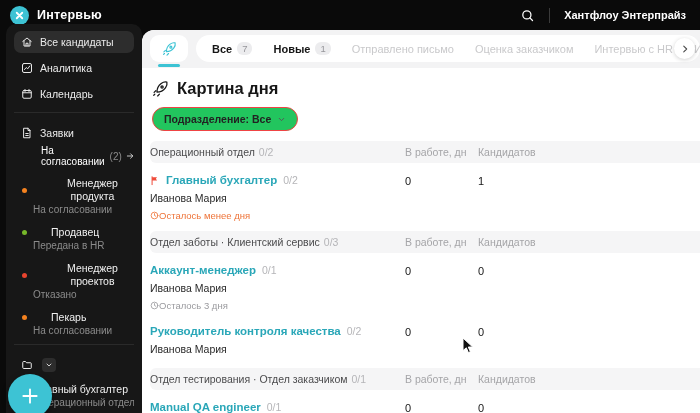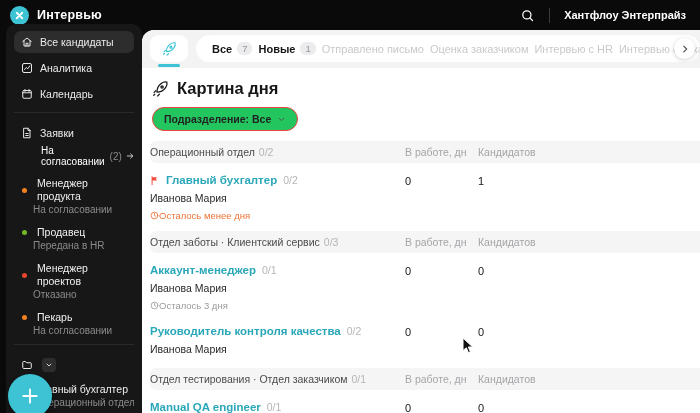--- a/index.html
+++ b/index.html
@@ -18,37 +18,37 @@
 
   
   .sidebar { position:absolute; left:6px; top:24px; width:136px; bottom:0; background:#171717; border-radius:10px 10px 0 0; padding:7px 8px 0; color:#ececec; overflow:hidden; }
   .nav-item { display:flex; align-items:center; gap:7px; padding:5px 7px; border-radius:7px; font-size:10.5px; margin-bottom:4px; cursor:pointer; }
   .nav-item.active { background:#2d2d2d; }
   .nav-item .ni-icon { color:#e8e8e8; flex:0 0 auto; }
   .side-divider { height:1px; background:#2a2a2a; margin:7px 0 9px; }
   .sub-filter { margin:1px 0 0 27px; font-size:10px; color:#fff; cursor:pointer; display:flex; align-items:center; gap:4px; }
   .sub-filter .cnt { color:#8b8b8b; }
   .req-item { margin:10px 0 0 8px; cursor:pointer; }
-  .req-line1 { display:flex; align-items:center; gap:10px; font-size:10.5px; color:#f0f0f0; line-height:13px; }
+  .req-line1 { display:flex; align-items:center; gap:24px; font-size:10.5px; color:#f0f0f0; line-height:13px;text-align:center; }
   .dot { width:5px; height:5px; border-radius:50%; flex:0 0 auto; }
   .req-status { font-size:10px; color:#8b8b8b; margin-left:11px; line-height:13px; }
   .vac-header { display:flex; align-items:center; gap:7px; padding:4px 7px; font-size:10.5px; margin-top:1px; cursor:pointer; }
   .vac-chevron { width:14px; height:14px; background:#2d2d2d; border-radius:4px; display:flex; align-items:center; justify-content:center; color:#cfcfcf; margin-left:2px; }
   .vac-item { position:relative; margin:7px 0 0 8px; padding-left:13px; cursor:pointer; }
   .vac-title { font-size:10.5px; color:#f0f0f0; line-height:13px; white-space:nowrap; overflow:hidden; }
   .vac-dept { font-size:10px; color:#8b8b8b; line-height:13px; white-space:nowrap; overflow:hidden; }
   .vac-flag { position:absolute; left:-1px; top:1px; color:#ef4b3a; }
   .fab { position:absolute; left:8px; top:374px; width:44px; height:44px; border-radius:50%; background:#3dc3d4; display:flex; align-items:center; justify-content:center; color:#fff; cursor:pointer; z-index:6; box-shadow:0 2px 6px rgba(0,0,0,.4); }
 
   
   .main { position:absolute; left:142px; top:30px; right:0; bottom:0; background:#fff; border-top-left-radius:12px; overflow:hidden; }
   .tabs-area { background:#f3f3f4; height:38px; position:relative; display:flex; align-items:flex-start; padding:5px 0 0 8px; }
   .rocket-tab { width:38px; height:27px; background:#fff; border-radius:9px; display:flex; align-items:center; justify-content:center; color:#3dc3d4; cursor:pointer; flex:0 0 auto; }
   .tab-underline { position:absolute; left:16px; top:34px; width:22px; height:3px; border-radius:2px; background:#3dc3d4; }
-  .tabs-pill { margin-left:8px; background:#fff; border-radius:14px; height:27px; display:flex; align-items:center; padding:0 16px; gap:6px; white-space:nowrap; flex:1; min-width:0; overflow:hidden; }
+  .tabs-pill { margin-left:8px; background:#fff; border-radius:14px; height:27px; display:flex; align-items:center; padding:0 16px; gap:21px; white-space:nowrap; flex:1; min-width:0; overflow:hidden; }
   .tab { font-size:11px; color:#c9c9cb; cursor:pointer; display:flex; align-items:center; flex:0 0 auto; }
   .tab.dark { color:#161616; font-weight:bold; }
   .tab-badge { font-size:9.5px; background:#ececee; color:#95959a; border-radius:6px; padding:1px 5px; margin-left:5px; font-weight:normal; }
   .chevron-btn { position:absolute; right:5px; top:8px; width:21px; height:21px; border-radius:50%; background:#fff; box-shadow:0 1px 4px rgba(0,0,0,.18); display:flex; align-items:center; justify-content:center; color:#4a4a4a; cursor:pointer; }
 
   .content { padding-left:8px; }
   .title-row { display:flex; align-items:center; gap:8px; margin:11px 0 0 2px; color:#161616; }
   .page-title { font-size:16.5px; font-weight:bold; }
   .filter-pill { display:inline-flex; align-items:center; gap:6px; margin:9px 0 10px 2px; border:1px solid #ef4444; border-radius:14px; padding:5px 11px; font-size:10.5px; color:#222; cursor:pointer; background:#22c55e;font-weight:bold; }
   .filter-pill .fp-chev { color:#555; }

